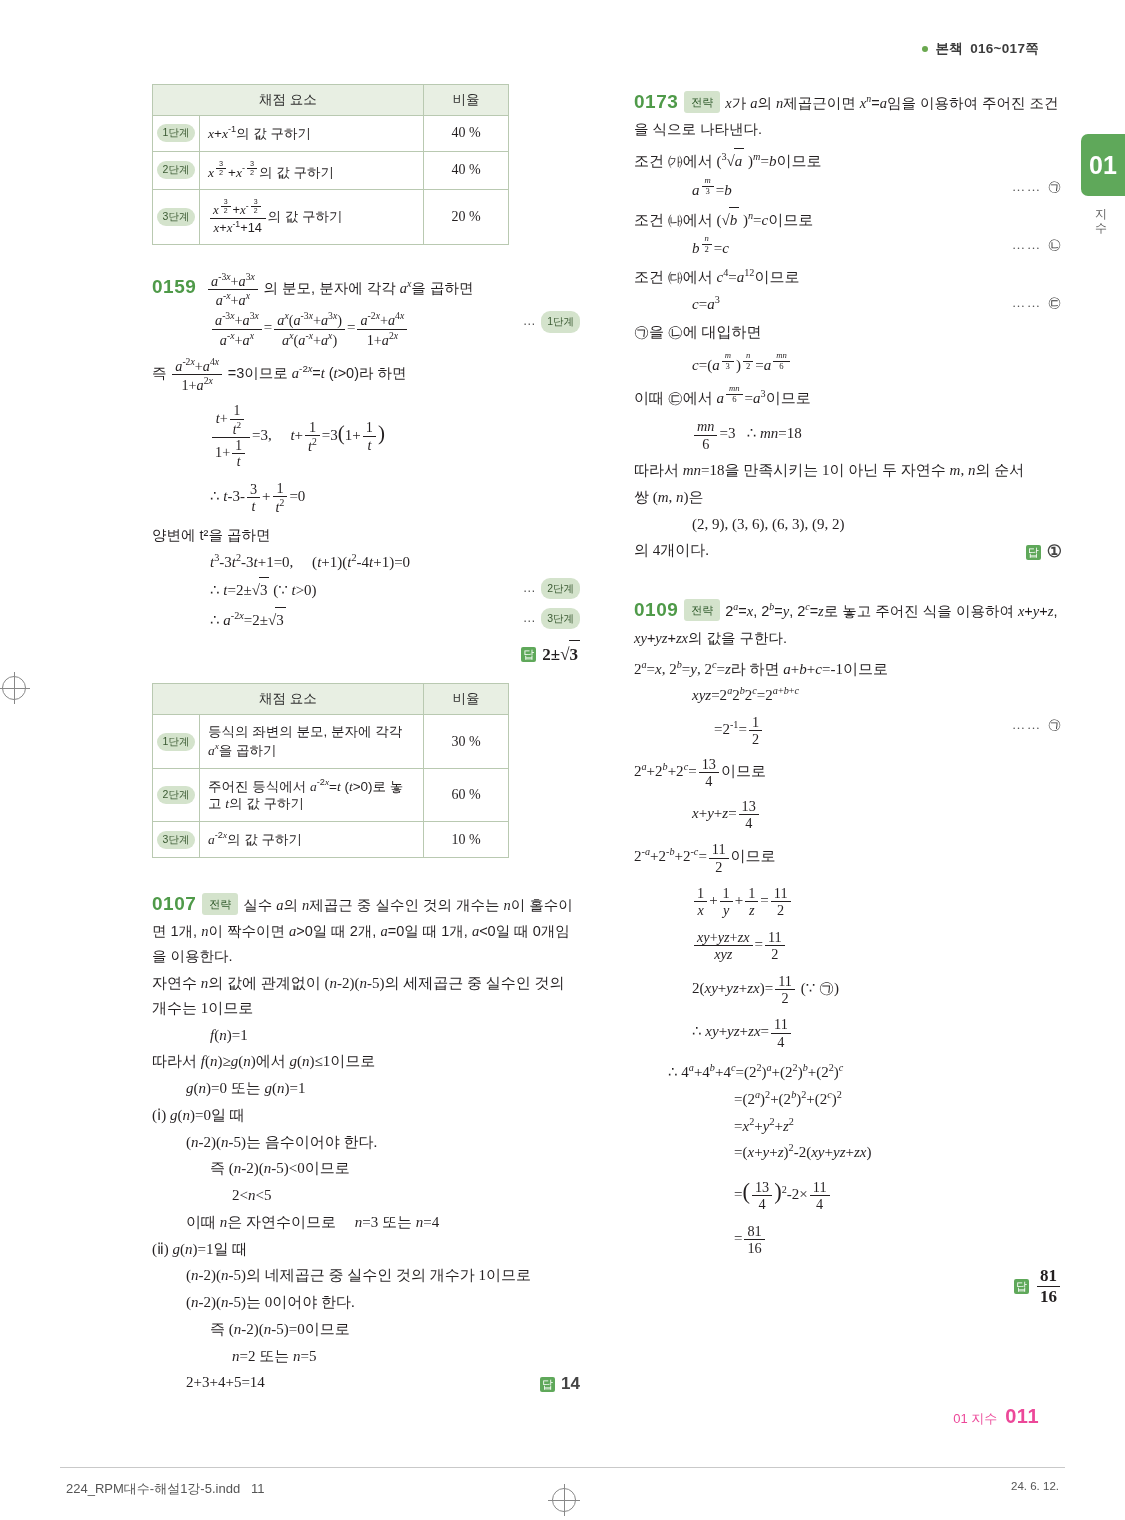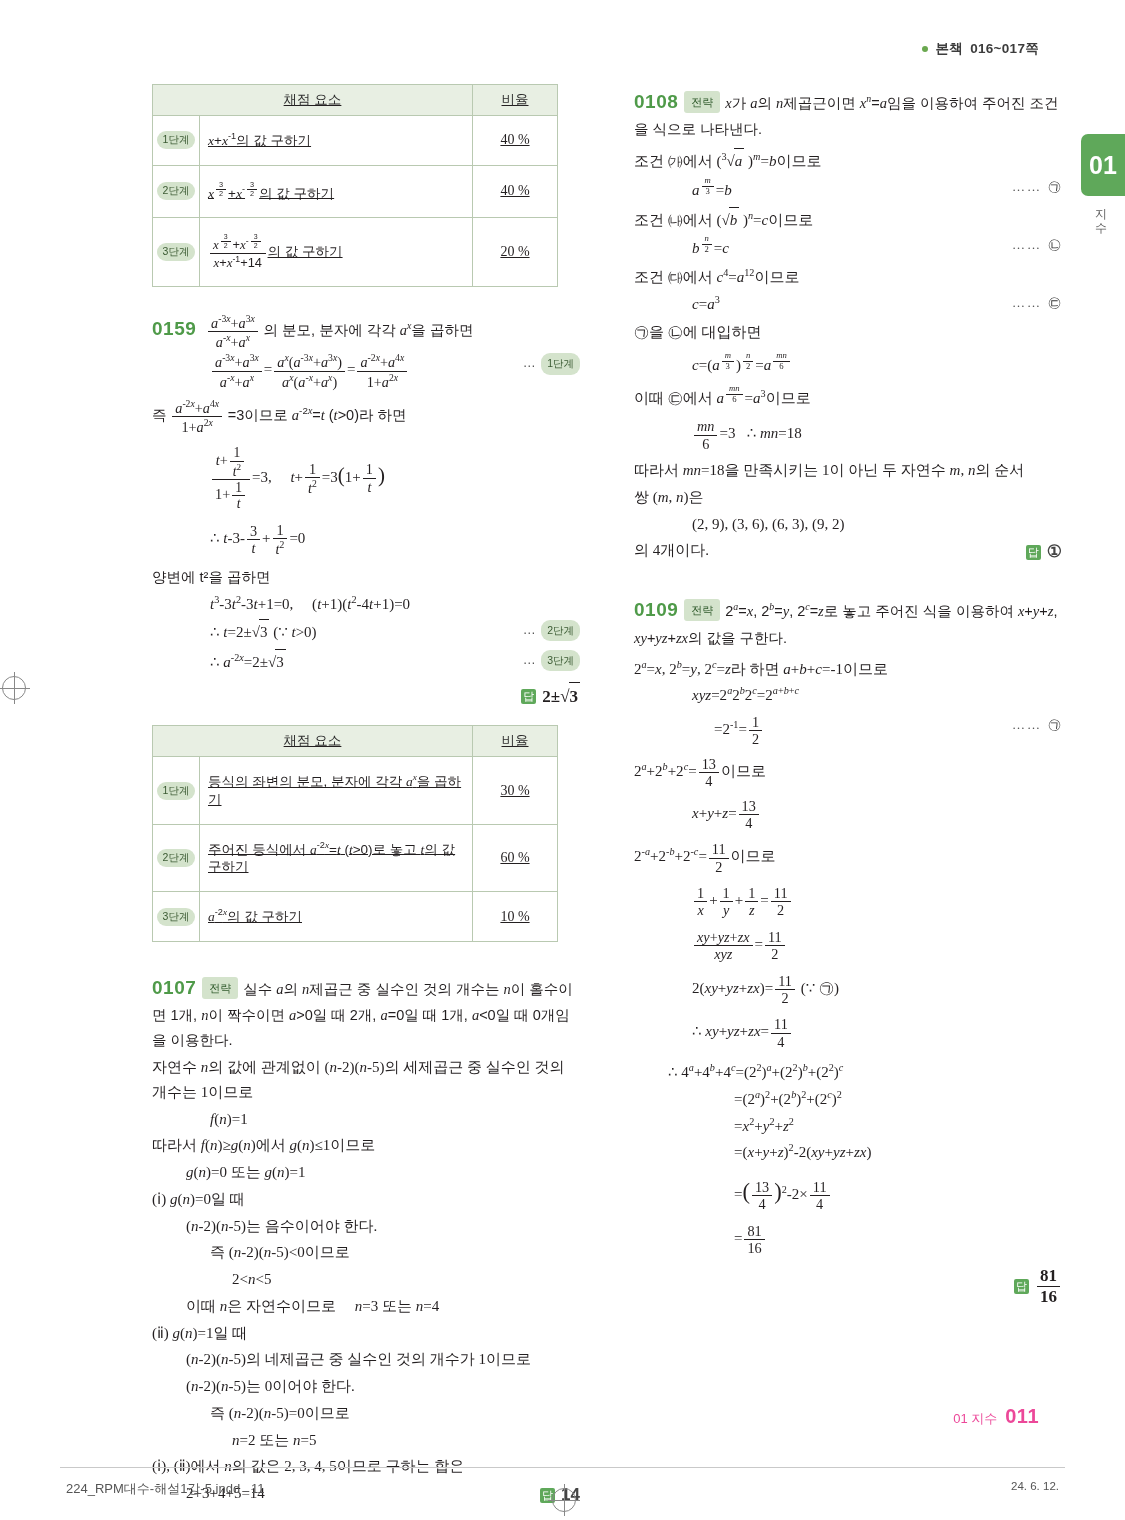--- a/index.html
+++ b/index.html
@@ -74,37 +74,36 @@
     position: absolute;
     top: 84px;
     width: 428px;
   }
   .col-left { left: 152px; }
   .col-right { left: 634px; }
 
   
   table.score {
     border-collapse: collapse;
-    width: 406px;
+    width: 357px;
     font-size: 13.5px;
     font-family: "Liberation Sans", sans-serif;
     margin-bottom: 16px;
-    text-decoration: underline;
   }
   table.score th {
     background: #e8efe3;
     border: 1px solid #b9c9b1;
     font-weight: 400;
     color: #2d2d2d;
     padding: 6px 4px;
     font-size: 13.5px;
   }
   table.score td {
     border: 1px solid #b9c9b1;
-    padding: 15px 8px;
+    padding: 8px 8px;
     vertical-align: middle;
     color: #231f20;
   }
   table.score td.step {
     width: 40px;
     text-align: center;
     padding: 5px 3px;
   }
   table.score td.ratio {
     width: 68px;
@@ -407,34 +406,33 @@
       <div class="line">(ⅰ) <i>g</i>(<i>n</i>)=0일 때</div>
       <div class="line ind1">(<i>n</i>-2)(<i>n</i>-5)는 음수이어야 한다.</div>
       <div class="line ind2">즉 (<i>n</i>-2)(<i>n</i>-5)&lt;0이므로</div>
       <div class="line ind3">2&lt;<i>n</i>&lt;5</div>
       <div class="line ind1">이때 <i>n</i>은 자연수이므로 &nbsp;&nbsp;&nbsp;&nbsp;<i>n</i>=3 또는 <i>n</i>=4</div>
       <div class="line">(ⅱ) <i>g</i>(<i>n</i>)=1일 때</div>
       <div class="line ind1">(<i>n</i>-2)(<i>n</i>-5)의 네제곱근 중 실수인 것의 개수가 1이므로</div>
       <div class="line ind1">(<i>n</i>-2)(<i>n</i>-5)는 0이어야 한다.</div>
       <div class="line ind2">즉 (<i>n</i>-2)(<i>n</i>-5)=0이므로</div>
       <div class="line ind3"><i>n</i>=2 또는 <i>n</i>=5</div>
-      <div class="line">(ⅰ), (ⅱ)에서 <i>n</i>의 값은 2, 3, 4, 5이므로 구하는 합은</div>
       <div class="line ind1">
         <span class="step-right"><span class="ans-box">답</span><span class="ans-val">14</span></span>
         2+3+4+5=14
       </div>
       <div class="clear"></div>
     </div>
   </div>
 
   <div class="col col-right">
 
     <div class="prob" style="margin-top:0">
       <div class="line">
-        <span class="prob-num">0108</span><span class="tag">전략</span><span class="kw"><i>x</i>가 <i>a</i>의 <i>n</i>제곱근이면 <i>x</i><sup class="ex"><i>n</i></sup>=<i>a</i>임을 이용하여 주어진 조건을 식으로 나타낸다.</span>
+        <span class="prob-num">0173</span><span class="tag">전략</span><span class="kw"><i>x</i>가 <i>a</i>의 <i>n</i>제곱근이면 <i>x</i><sup class="ex"><i>n</i></sup>=<i>a</i>임을 이용하여 주어진 조건을 식으로 나타낸다.</span>
       </div>
 
       <div class="line" style="margin-top:6px">조건 ㈎에서 (<sup class="ex">3</sup><span class="radsign">√</span><span class="sqrt"><i>a</i></span> )<sup class="ex"><i>m</i></sup>=<i>b</i>이므로</div>
       <div class="line ind2">
         <span class="marker">㉠</span>
         <span class="dots" style="float:right;margin-right:6px">……</span>
         <i>a</i><sup class="ex"><span class="frac" style="font-size:.85em"><span class="num"><i>m</i></span><span class="den">3</span></span></sup>=<i>b</i>
       </div>
       <div class="clear"></div>
 

